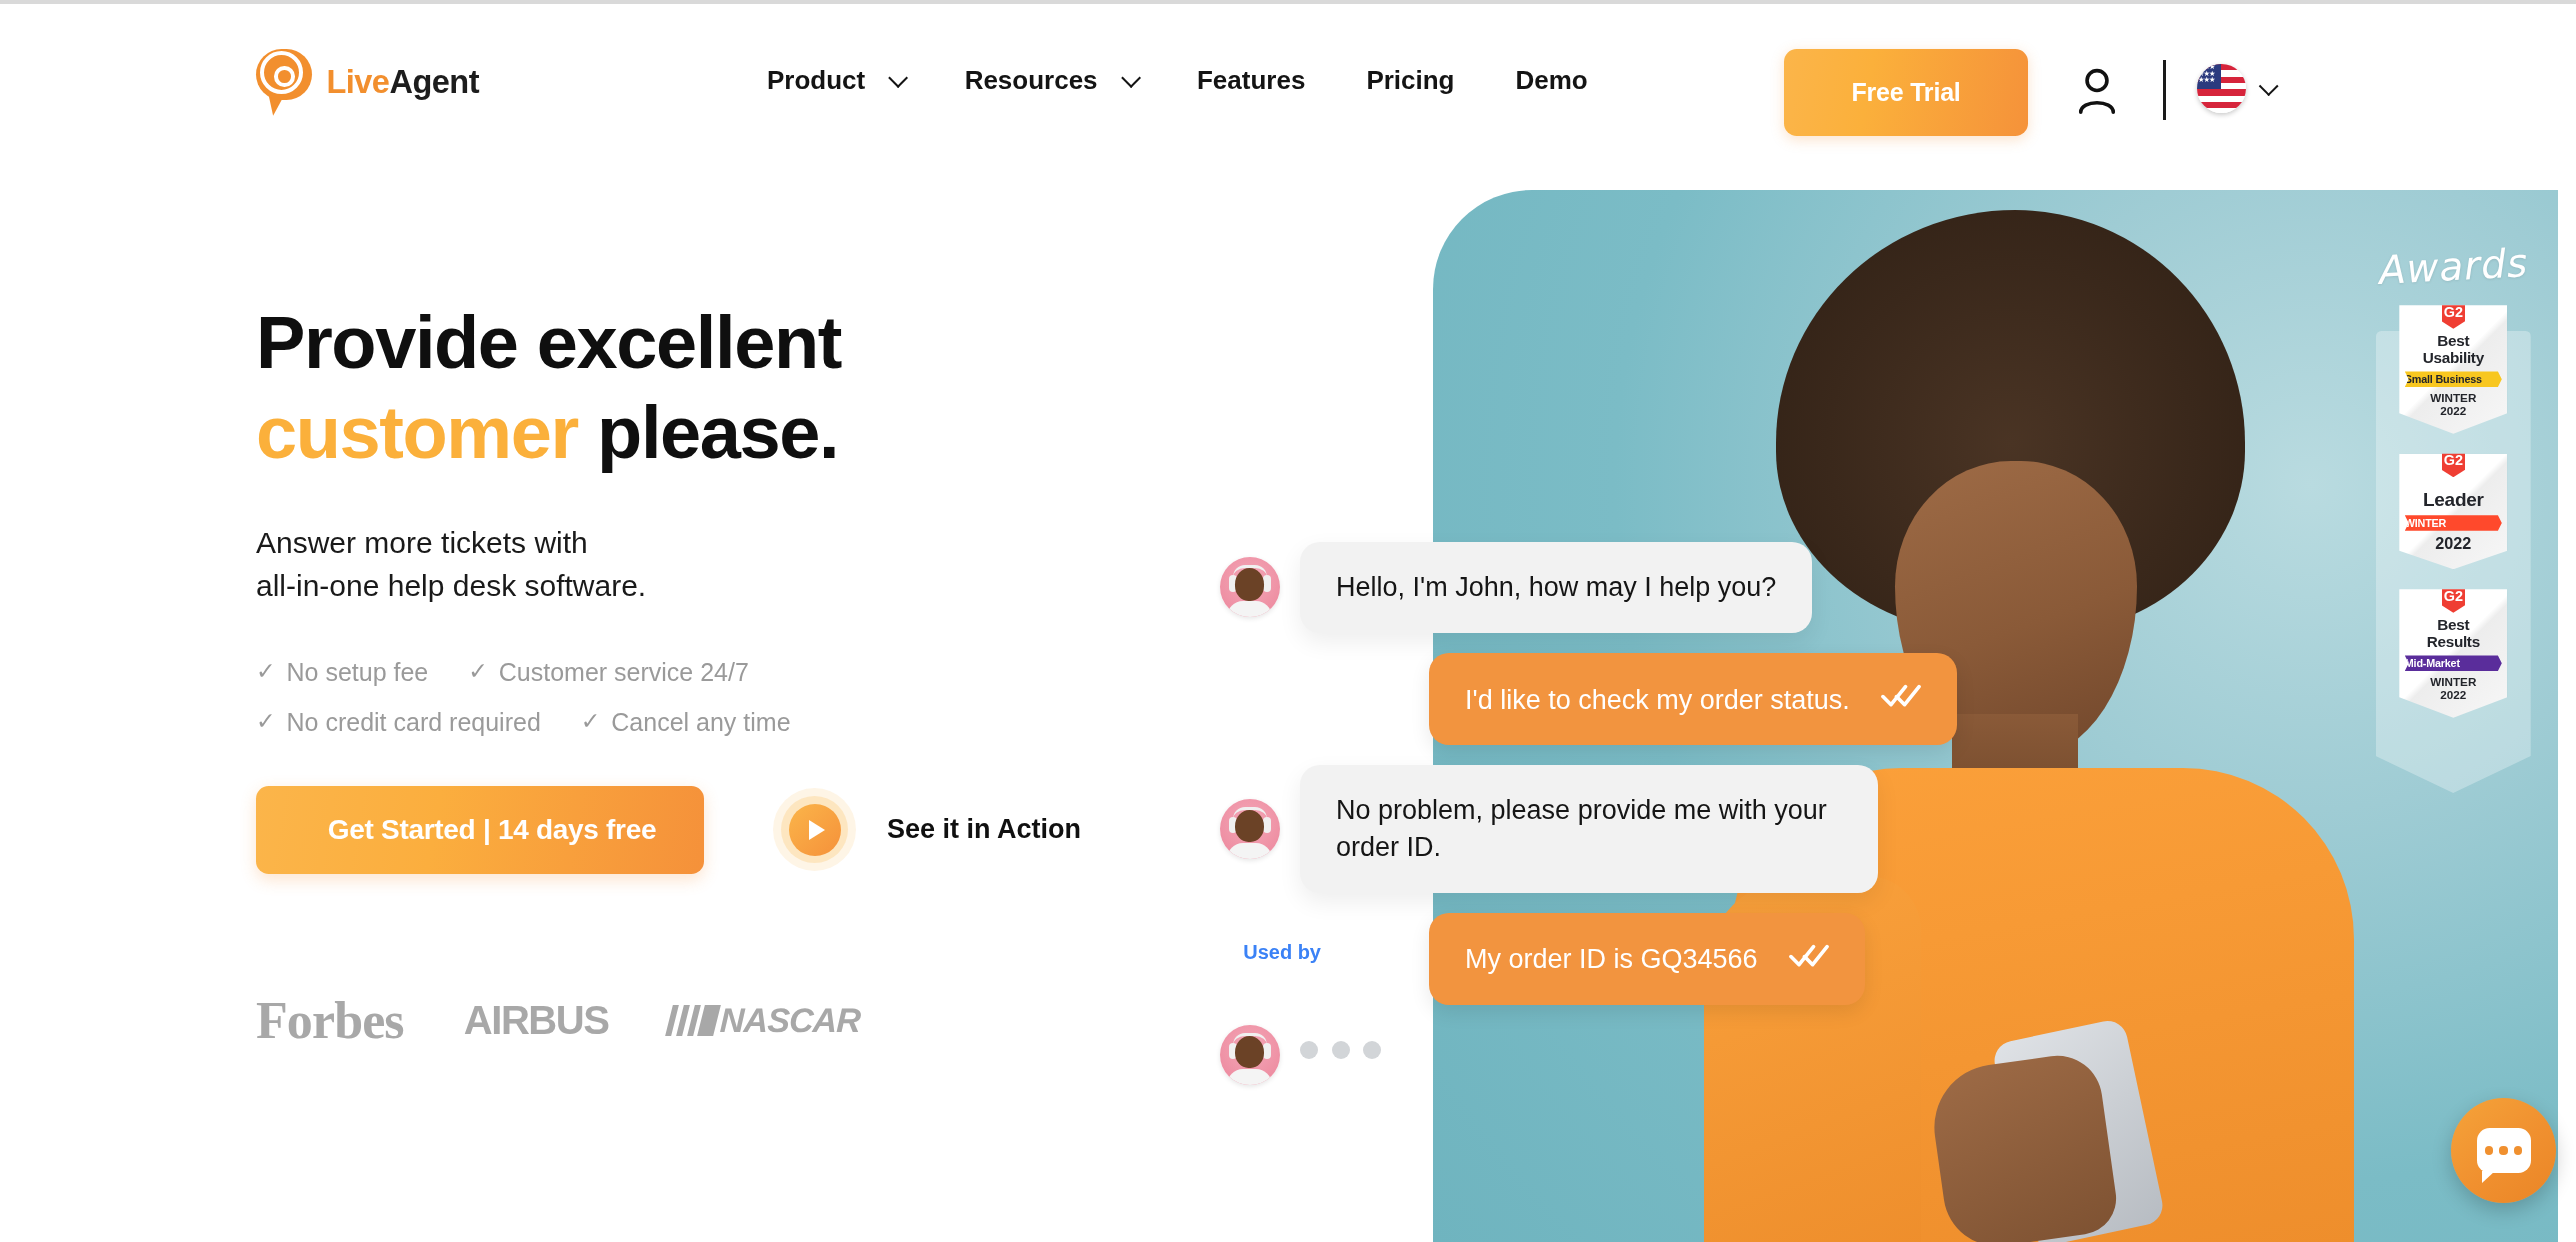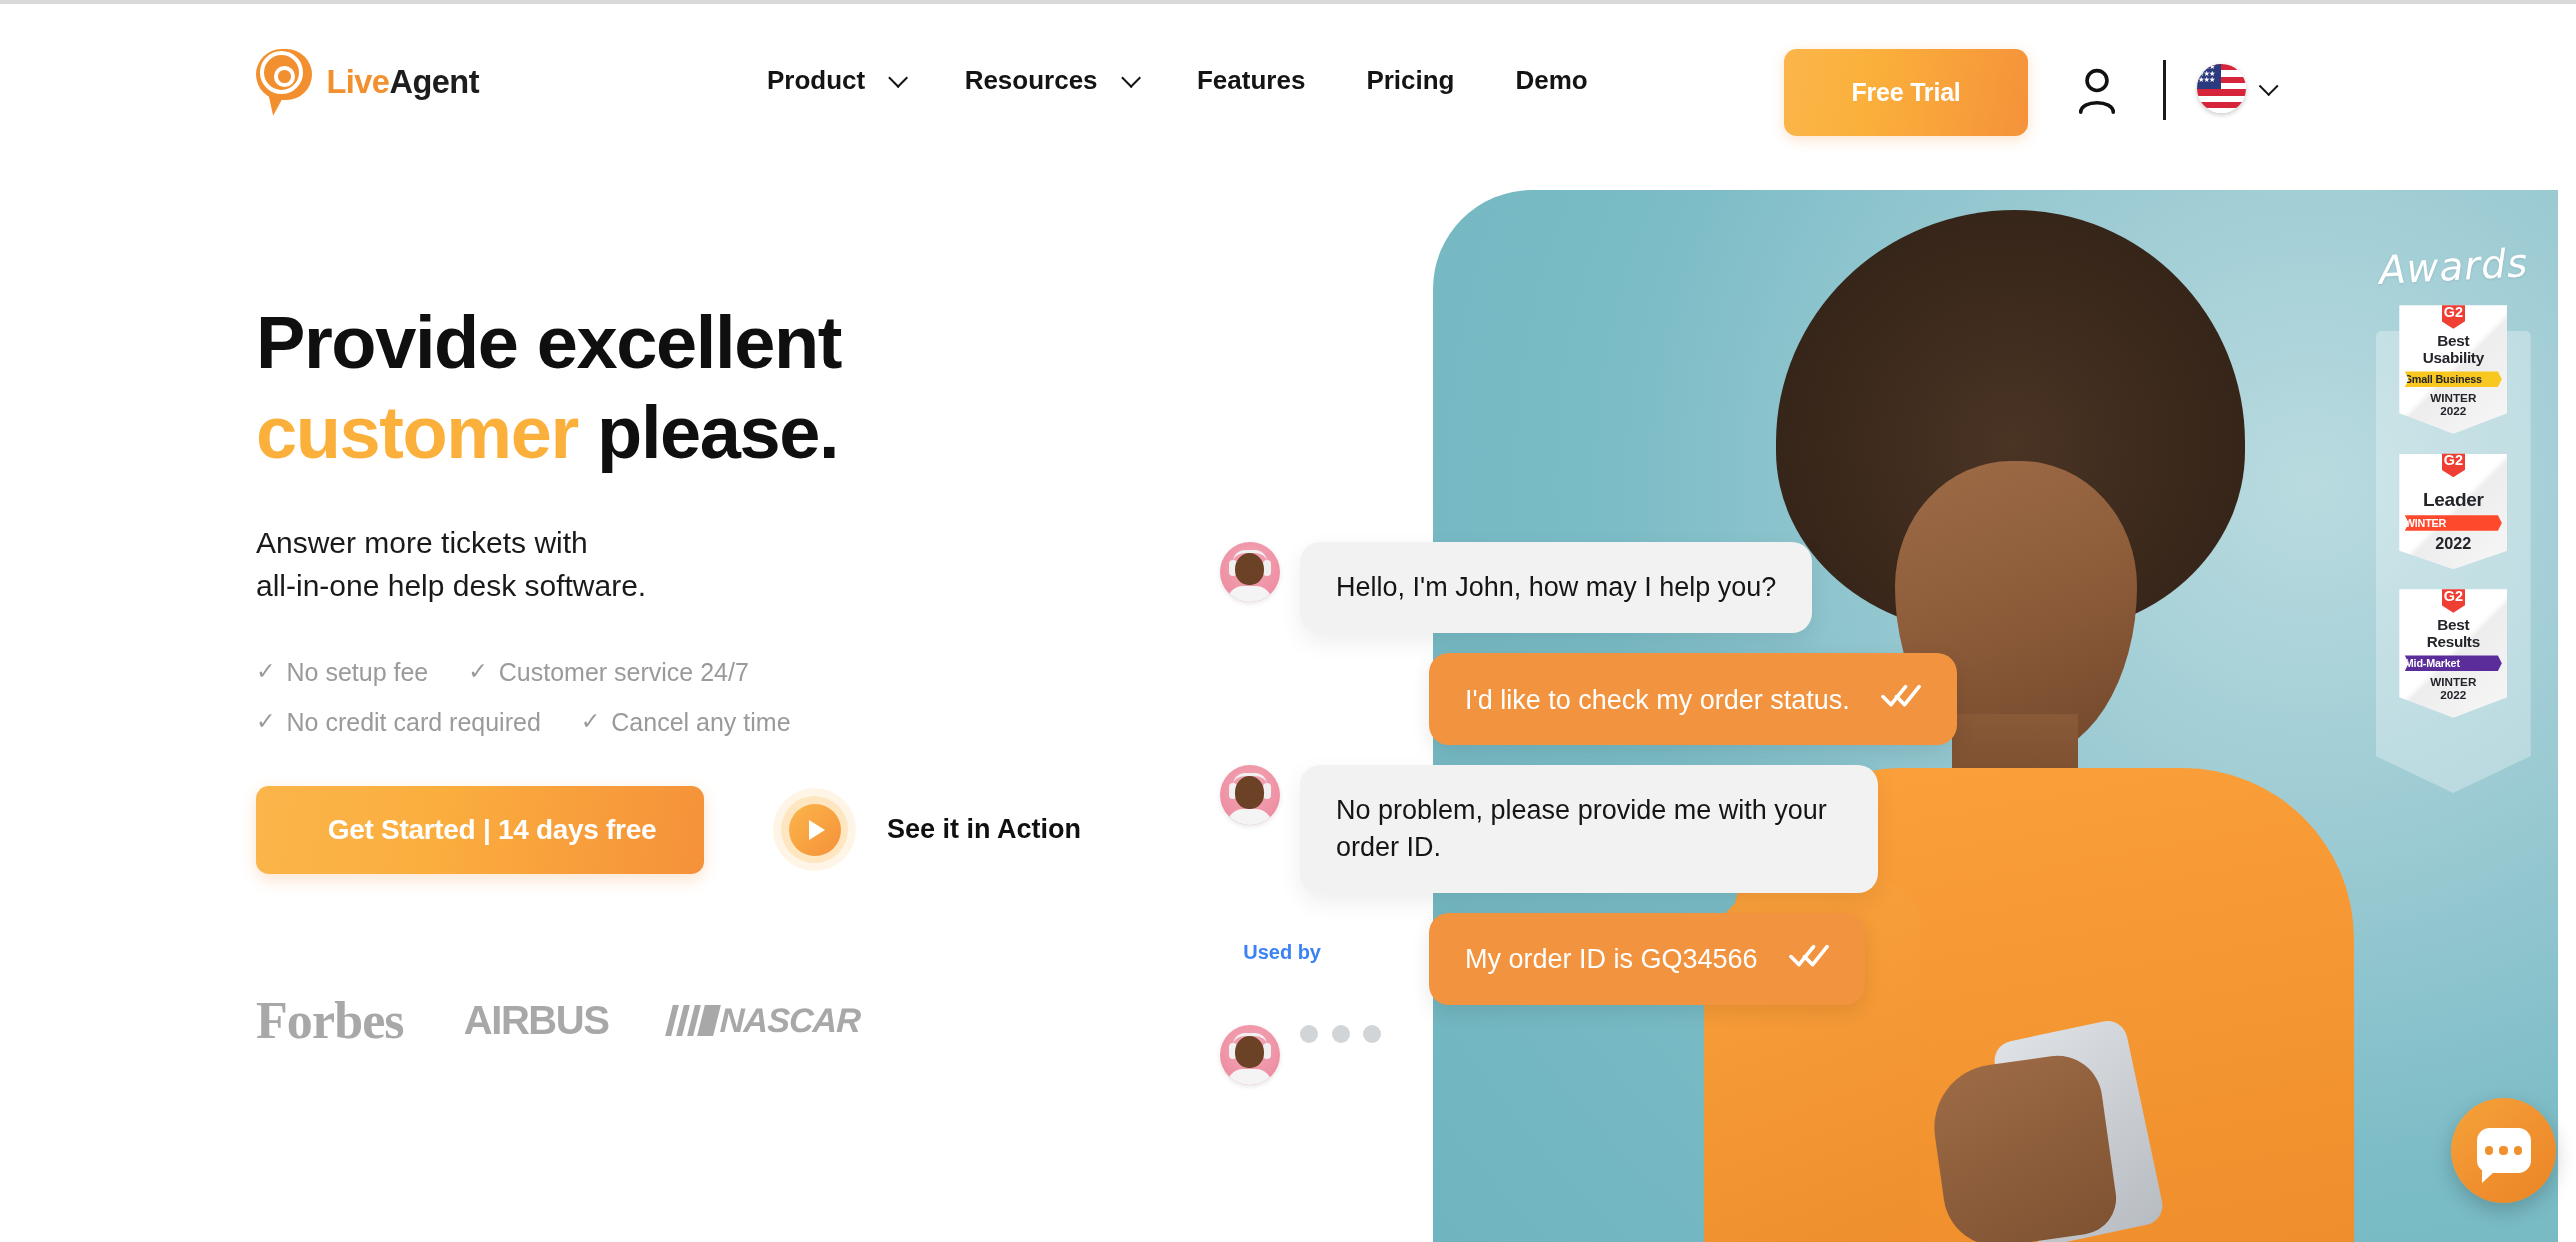--- a/index.html
+++ b/index.html
@@ -279,21 +279,21 @@
   .badge-ribbon.red{ background:#FF492C; color:#ffffff; }
   .badge-ribbon.purple{ background:#5A2D9B; color:#ffffff; }
   .badge-sub{
     margin-top:3.6px; font-size:11.7px; font-weight:700; color:#23252b;
     text-align:center; line-height:1.15;
   }
   .badge-sub .yr{ display:block; }
 
   
   .chat{ position:absolute; left:1220px; top:542px; width:1011px; }
-  .row{ display:flex; align-items:flex-start; margin-bottom:20px; }
+  .row{ display:flex; align-items:center; margin-bottom:20px; }
   .row.right{ justify-content:flex-start; padding-left:209px; }
   .avatar{
     width:60px; height:60px; border-radius:50%;
     overflow:hidden; flex:0 0 60px; margin-right:20px;
     background:radial-gradient(circle at 50% 38%, #F4A8B8 0%, #EE8FA3 70%, #E5819A 100%);
     position:relative; box-shadow:0 1.8px 5.4px rgba(0,0,0,.10);
   }
   .av-head{
     position:absolute; left:15.3px; top:10.8px; width:29px; height:32.5px;
     background:#6B4226; border-radius:50% 50% 46% 46%;

